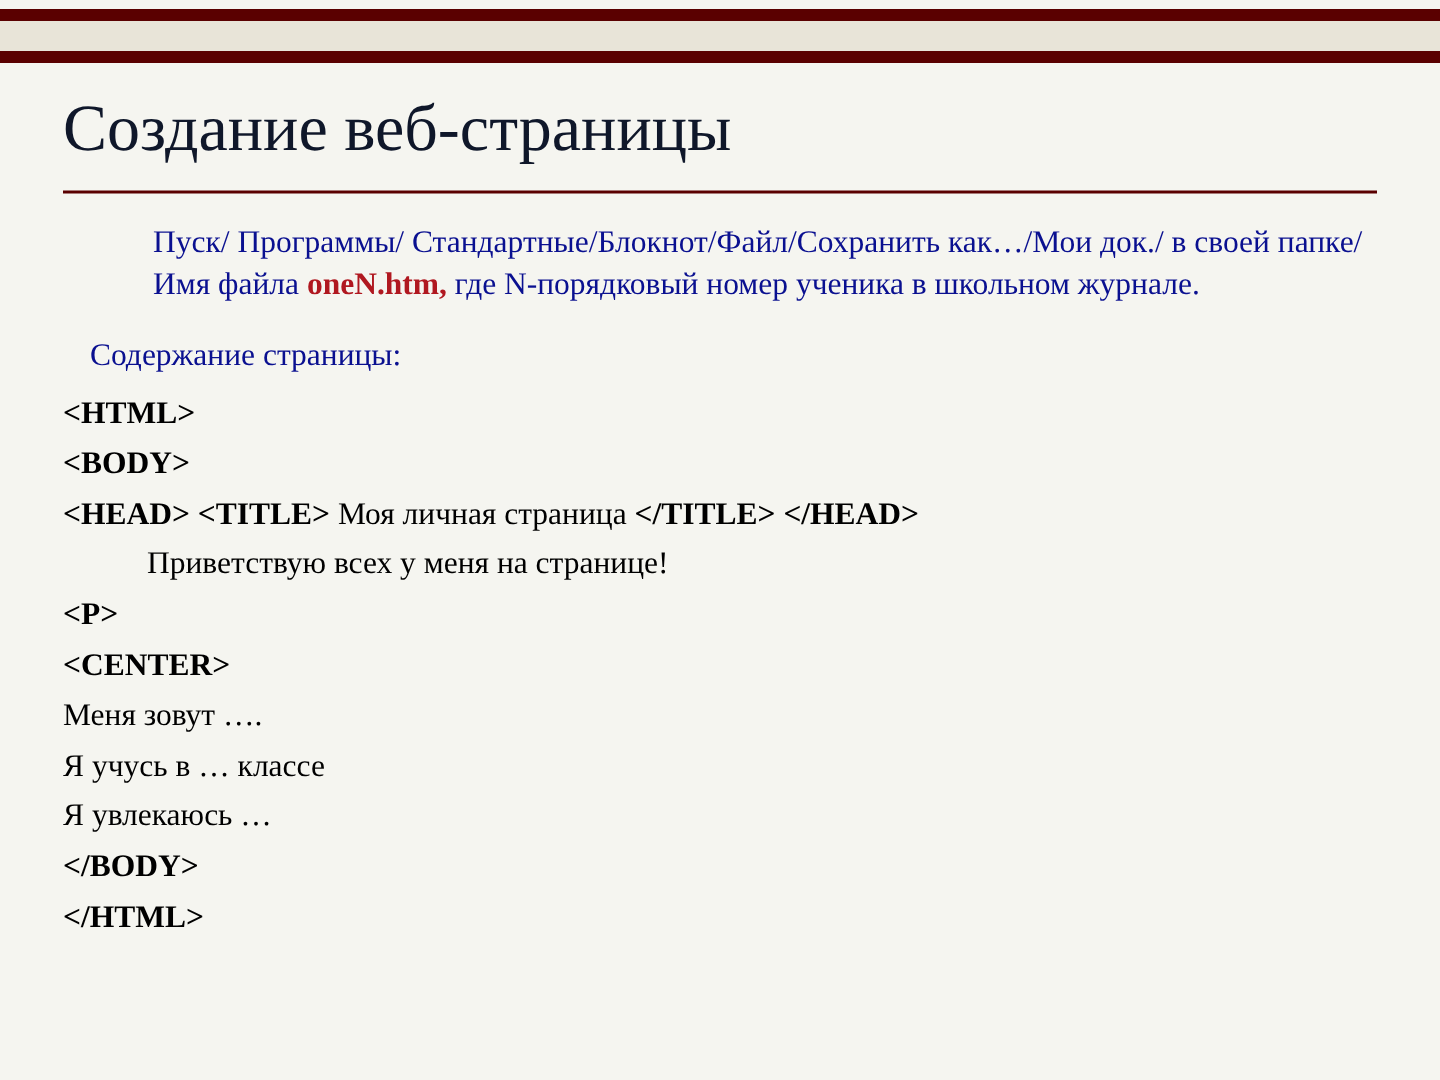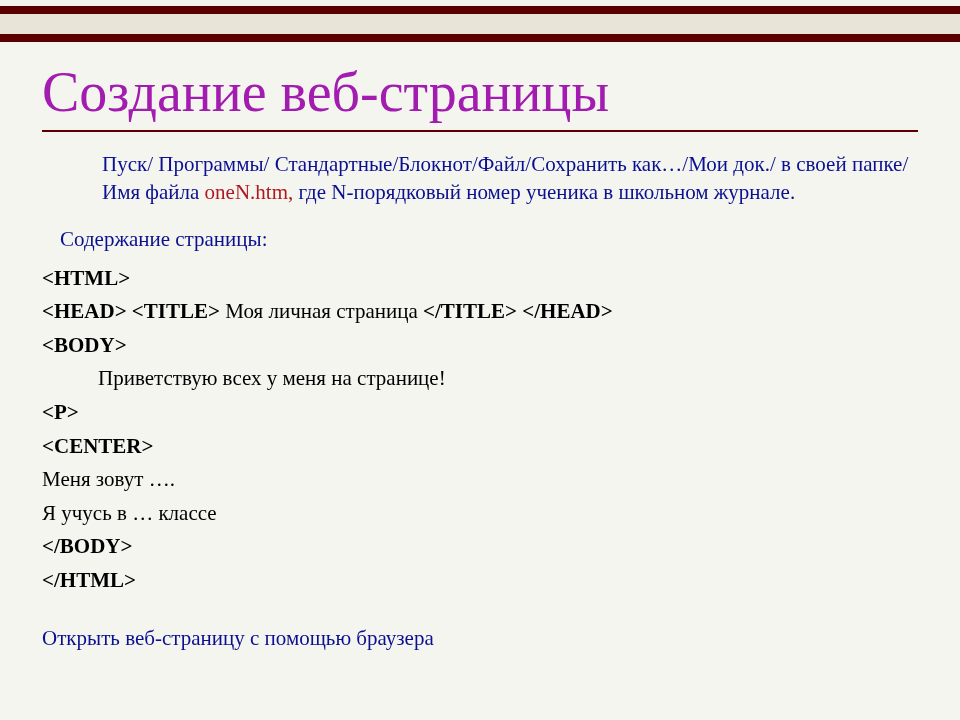--- a/index.html
+++ b/index.html
@@ -20,39 +20,39 @@
       background: #e8e4d8;
     }
     .stripe-bottom {
       height: 8px;
       background: #5a0000;
     }
     .content {
       padding: 18px 42px 0 42px;
     }
     .title {
-      font-size: 56px;
+      font-size: 44px;
       font-weight: normal;
-      color: #a21caf;
-      margin-bottom: 6px;
+      color: #0f172a;
+      margin-bottom: 16px;
     }
     .rule {
       height: 2px;
       background: #5a0000;
       margin-bottom: 18px;
     }
     .intro {
       color: #0a1090;
       font-size: 21px;
       line-height: 1.35;
       margin-left: 60px;
       margin-bottom: 6px;
     }
     .intro .filename {
-      font-weight: normal;
+      font-weight: bold;
       color: #b01820;
     }
     .intro .bold { font-weight: normal; }
     .subhead {
       color: #0a1090;
       font-size: 21px;
       margin-left: 18px;
       margin-bottom: 10px;
       margin-top: 20px;
     }
@@ -81,32 +81,32 @@
   <div class="rule"></div>
 
   <p class="intro">
     <span class="bold">Пуск/ Программы/ Стандартные/Блокнот/Файл/Сохранить как…/Мои док./ в своей папке/  Имя файла </span><span class="filename">oneN.htm,</span><span class="bold"> где  N-порядковый номер ученика  в школьном журнале.</span>
   </p>
 
   <p class="subhead">Содержание страницы:</p>
 
   <div class="code-area">
     <div><span class="tag">&lt;HTML&gt;</span></div>
+    <div><span class="tag">&lt;BODY&gt;</span></div>
     <div>
       <span class="tag">&lt;HEAD&gt;</span>
       <span> </span>
       <span class="tag">&lt;TITLE&gt;</span>
       <span> Моя личная страница </span>
       <span class="tag">&lt;/TITLE&gt;</span>
       <span class="tag">&lt;/HEAD&gt;</span>
     </div>
-    <div><span class="tag">&lt;BODY&gt;</span></div>
     <div><span class="indent"></span><span>Приветствую всех у меня на странице!</span></div>
     <div><span class="tag">&lt;P&gt;</span></div>
     <div><span class="tag">&lt;CENTER&gt;</span></div>
     <div><span> Меня зовут ….</span></div>
     <div><span>Я учусь в  … классе</span></div>
+    <div><span>Я увлекаюсь …</span></div>
     <div><span class="tag">&lt;/BODY&gt;</span></div>
     <div><span class="tag">&lt;/HTML&gt;</span></div>
   </div>
 
-  <p class="footer-line">Открыть веб-страницу с помощью браузера</p>
 </div>
 
 </body></html>

